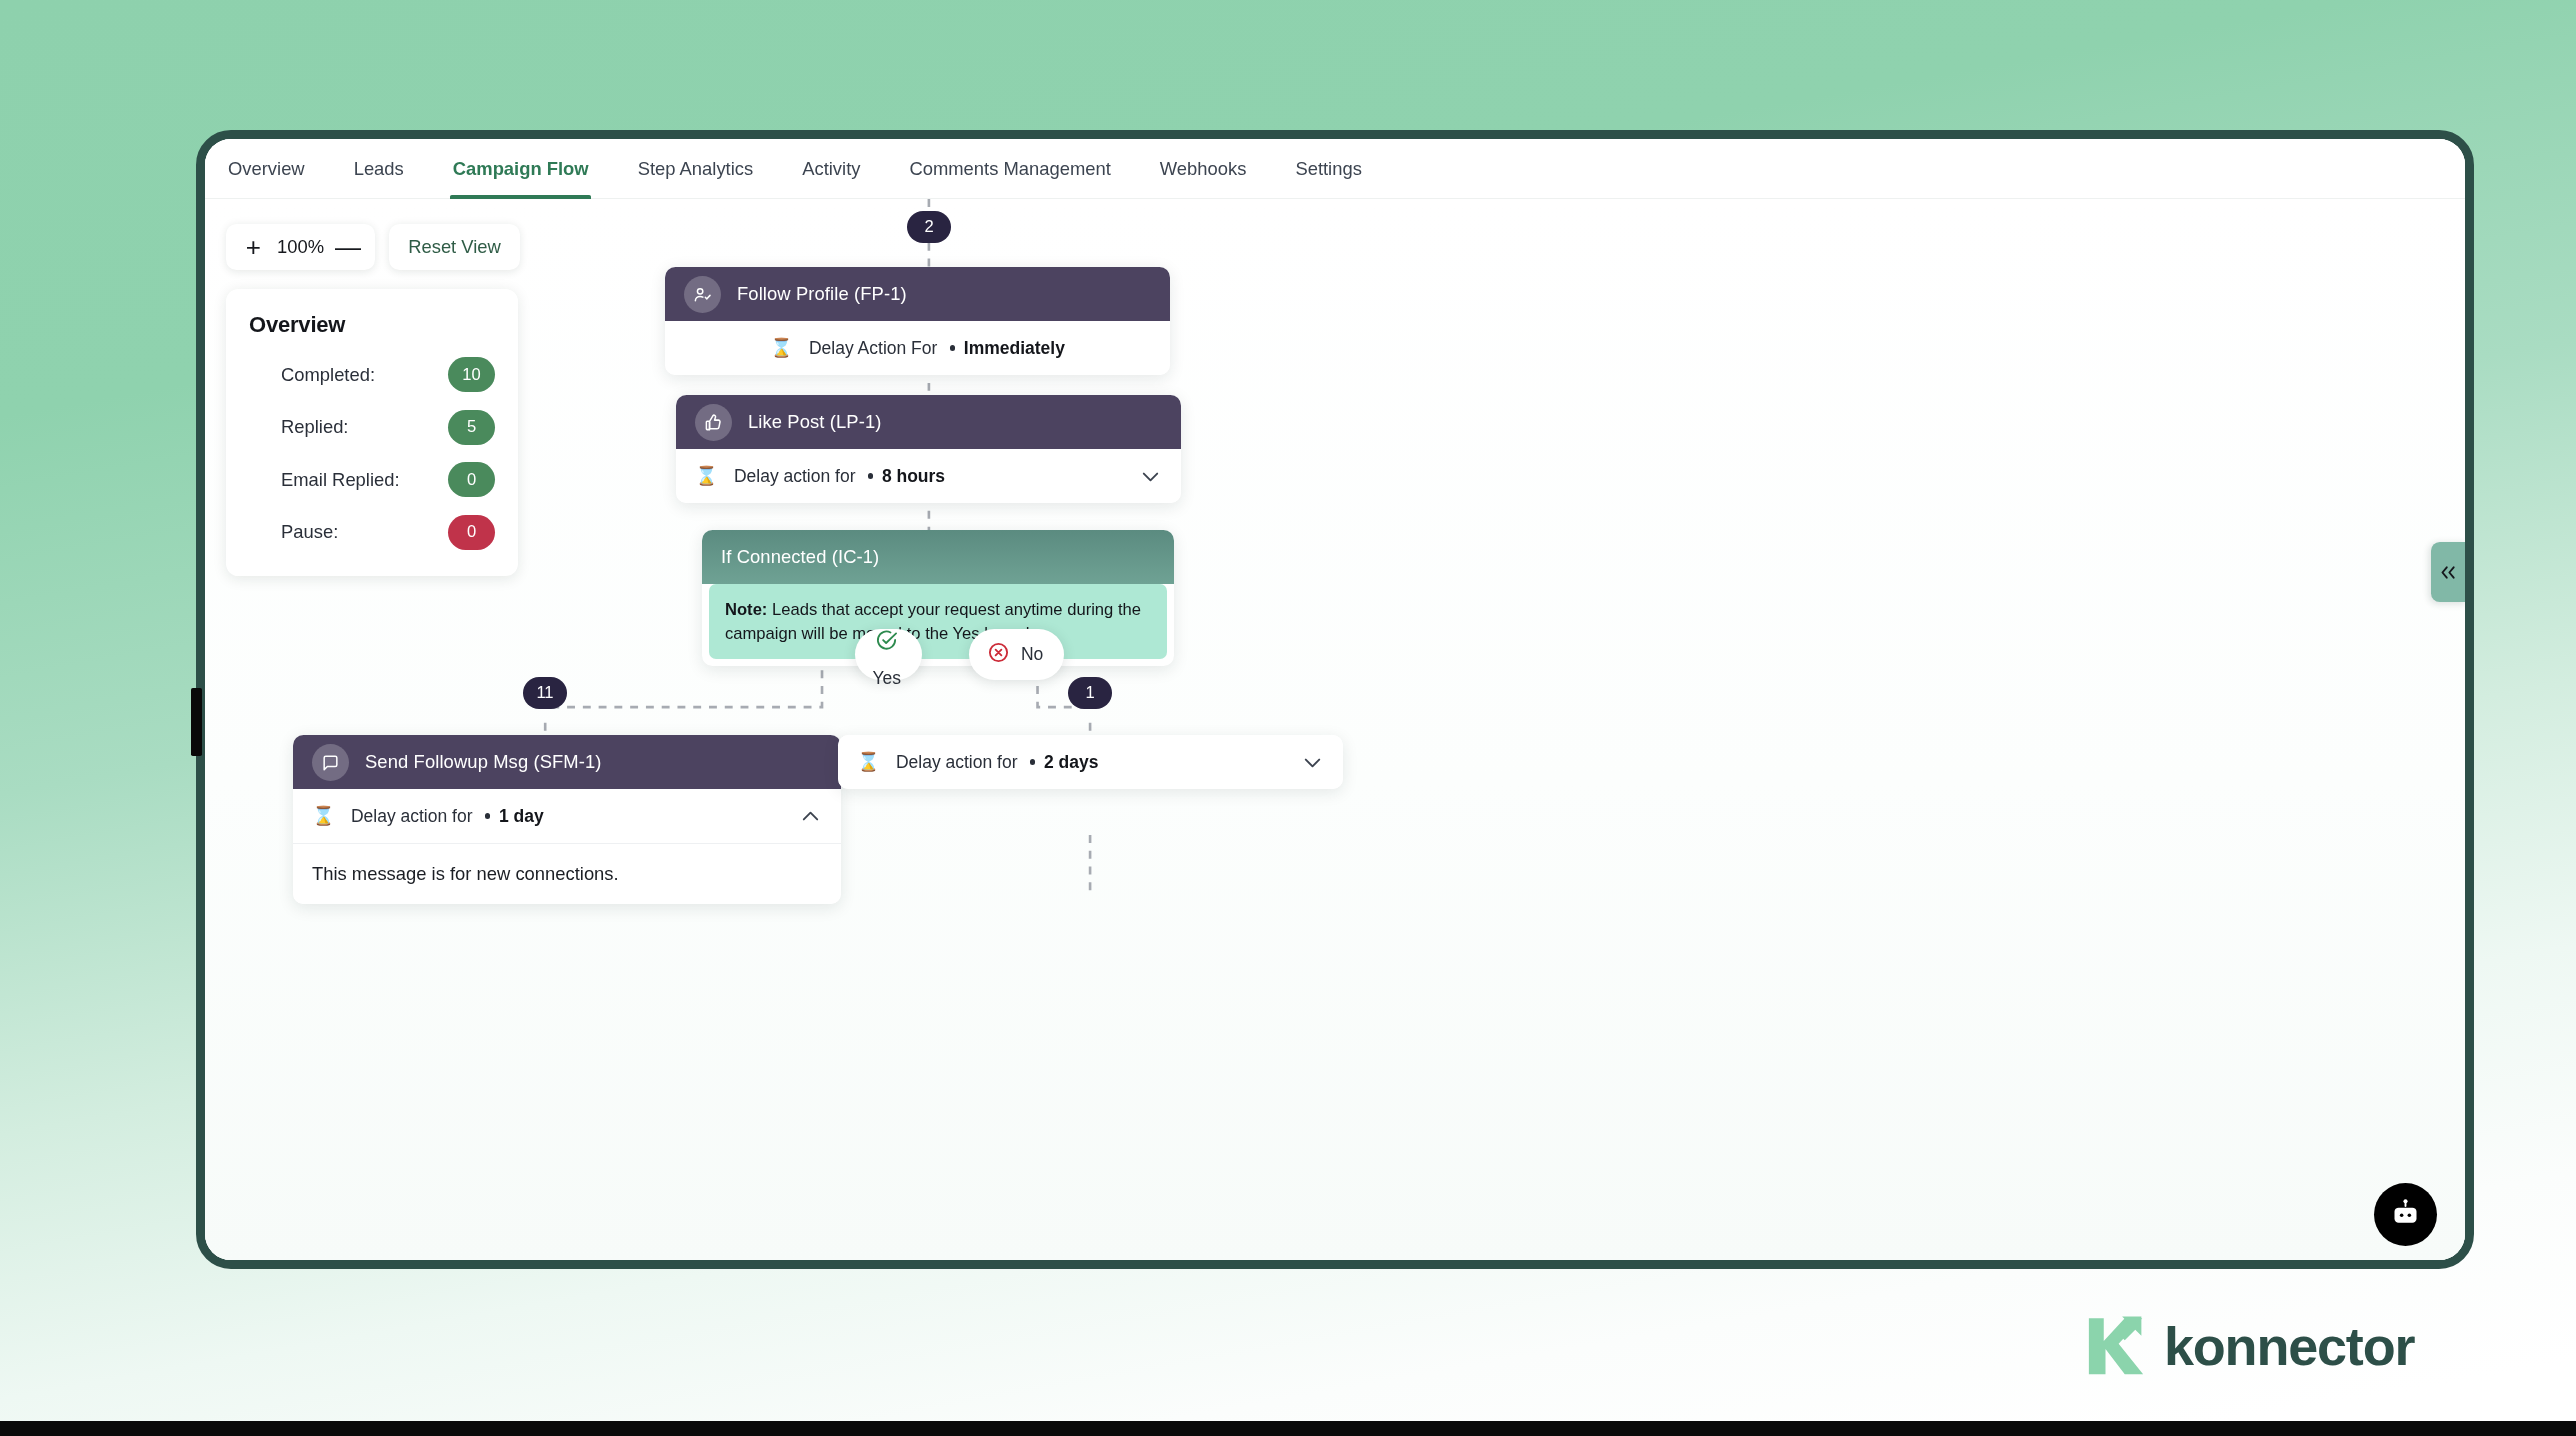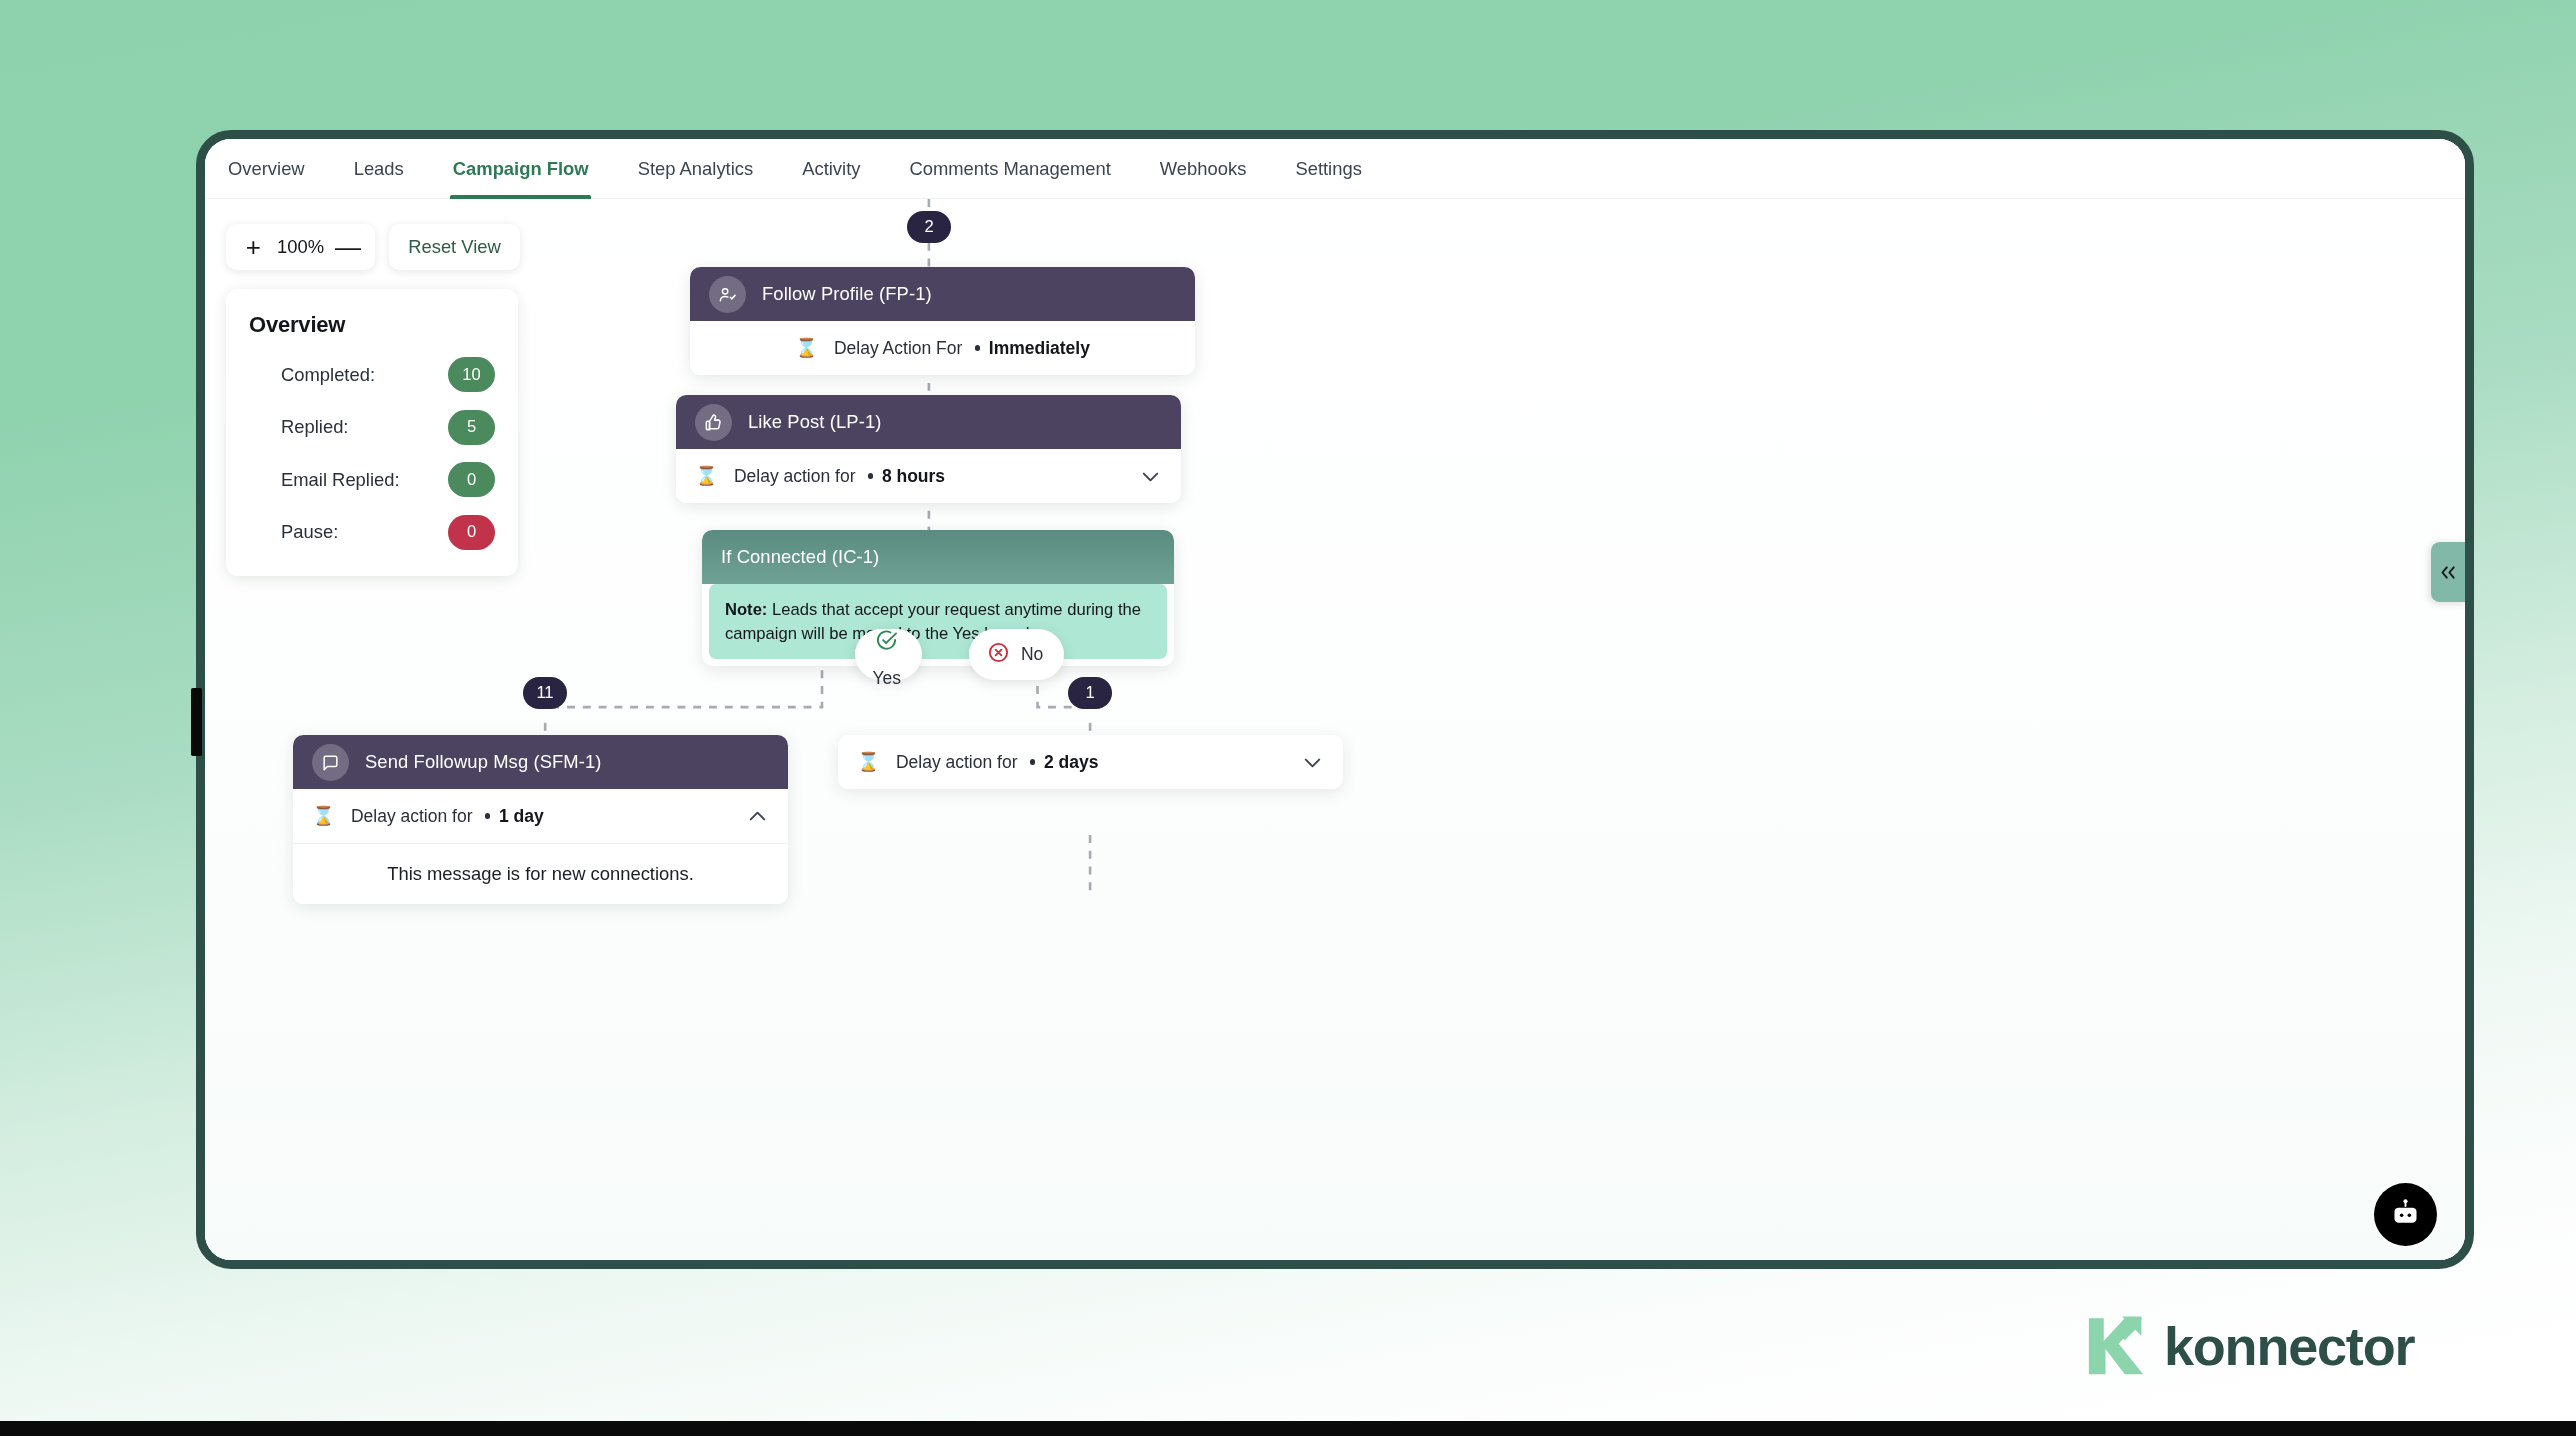--- a/index.html
+++ b/index.html
@@ -313,21 +313,21 @@
           <span class="ov-pill" style="background:#4a8a5c">0</span>
         </div>
         <div class="ov-row">
           <span class="ov-label">Pause:</span>
           <span class="ov-pill" style="background:#c0334a">0</span>
         </div>
       </div>
 
       <div class="badge" style="left:702px; top:12.3px;">2</div>
 
-      <div class="node" style="left:485px; top:68px; width:505px;">
+      <div class="node" style="left:460px; top:68px; width:505px;">
         <div class="node-head">
           <span class="node-icon">
             <svg width="19" height="19" viewBox="0 0 24 24" fill="none" stroke="#ffffff" stroke-width="1.9" stroke-linecap="round" stroke-linejoin="round">
               <circle cx="9" cy="8" r="3.4"></circle>
                 <path d="M3 20c0-3.4 2.8-5.6 6-5.6 1.3 0 2.5.35 3.5 1"></path>
                 <path d="M15.5 15.5l2 2 4-4.4"></path>
             </svg>
           </span>
           <span class="node-title">Follow Profile (FP-1)</span>
         </div>
@@ -385,21 +385,21 @@
           <svg width="23" height="23" viewBox="0 0 24 24" fill="none" stroke="#cc2b38" stroke-width="1.9" stroke-linecap="round" stroke-linejoin="round">
             <circle cx="12" cy="12" r="9"></circle>
               <path d="M9 9l6 6M15 9l-6 6"></path>
           </svg>
         </span>
         <span>No</span>
       </div>
 
       <div class="badge" style="left:318px; top:478px;">11</div>
 
-      <div class="node" style="left:88px; top:536px; width:495px;text-align:center;">
+      <div class="node" style="left:88px; top:536px; width:548px;">
         <div class="node-head">
           <span class="node-icon">
             <svg width="19" height="19" viewBox="0 0 24 24" fill="none" stroke="#ffffff" stroke-width="1.9" stroke-linecap="round" stroke-linejoin="round">
               <path d="M20 15a2 2 0 0 1-2 2H8l-4 4V6a2 2 0 0 1 2-2h12a2 2 0 0 1 2 2z"></path>
             </svg>
           </span>
           <span class="node-title">Send Followup Msg (SFM-1)</span>
         </div>
         <div class="node-row">
           <span class="hourglass">⌛</span>

